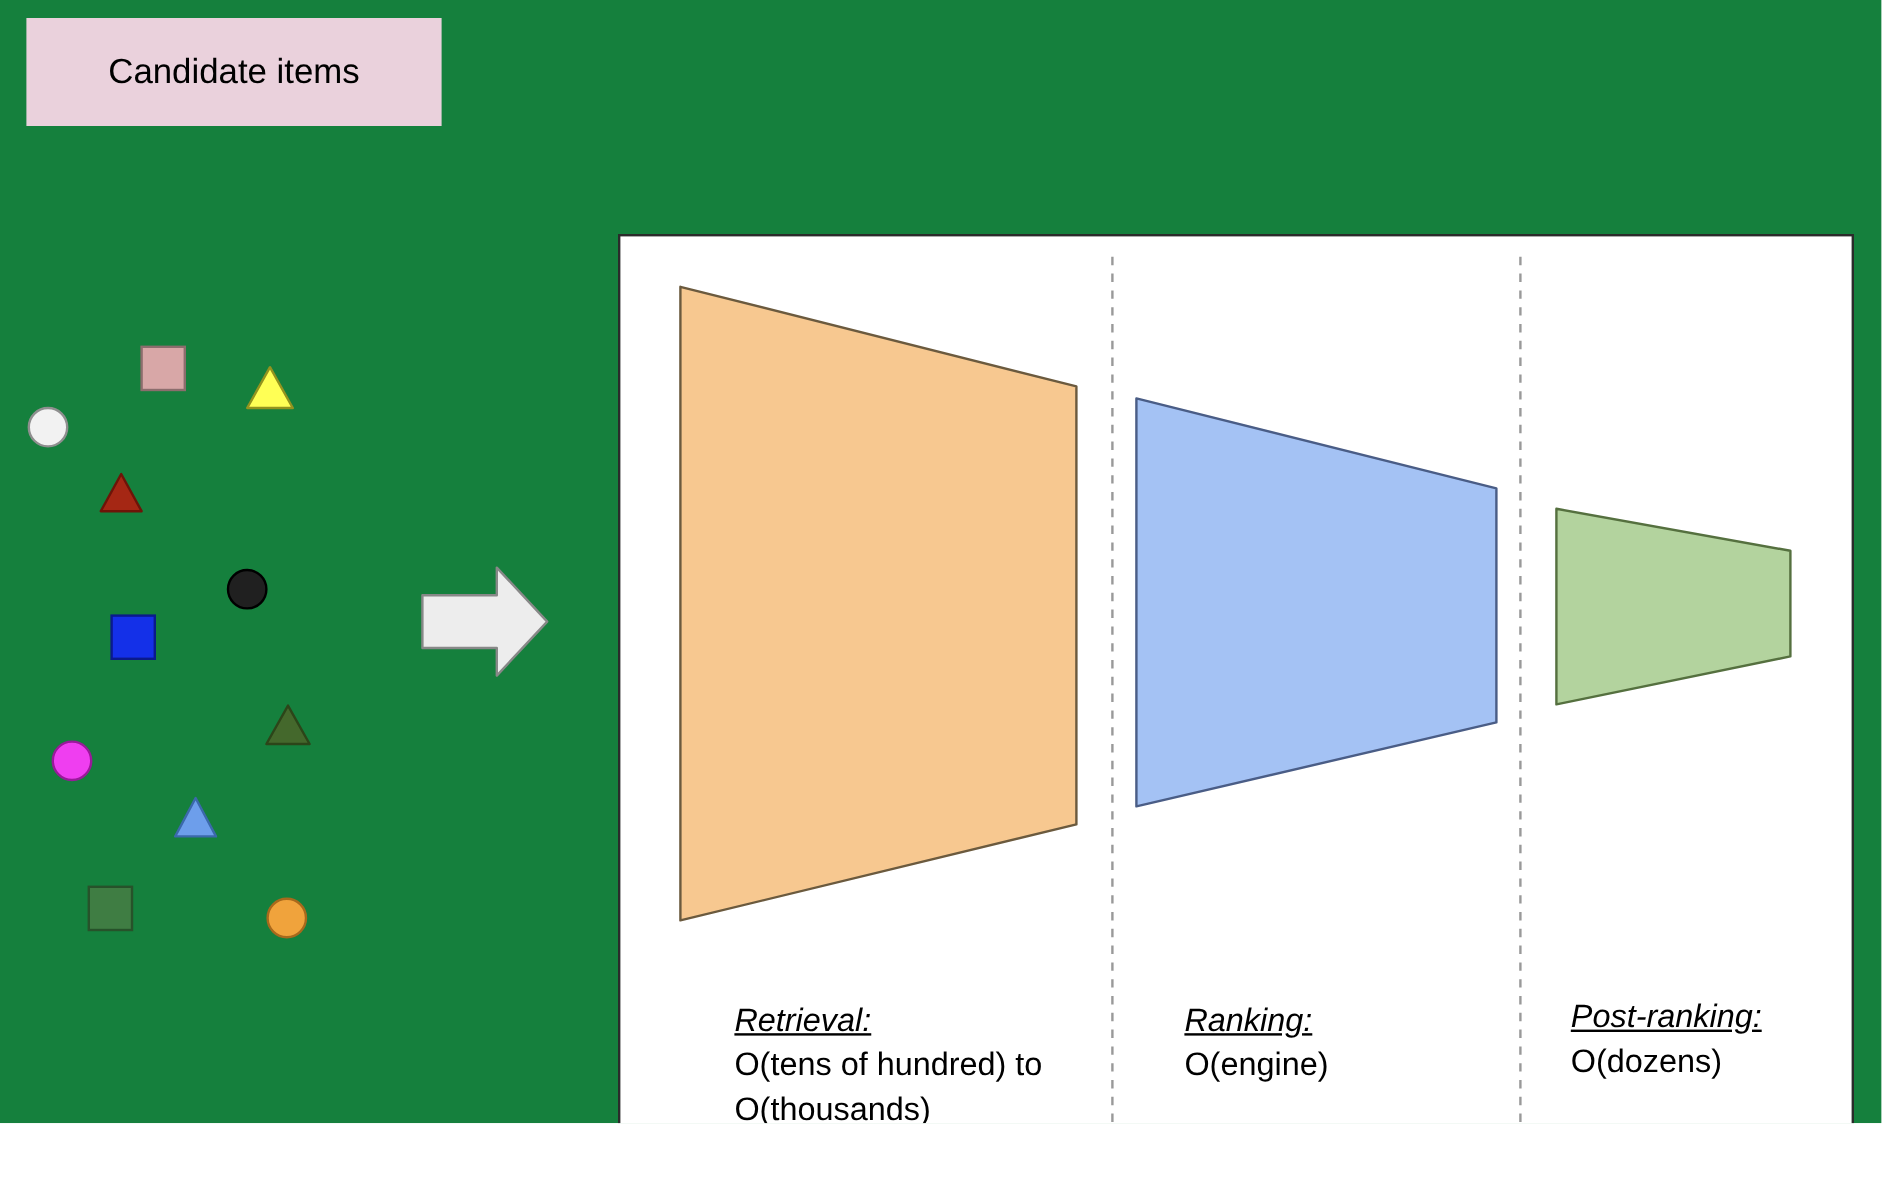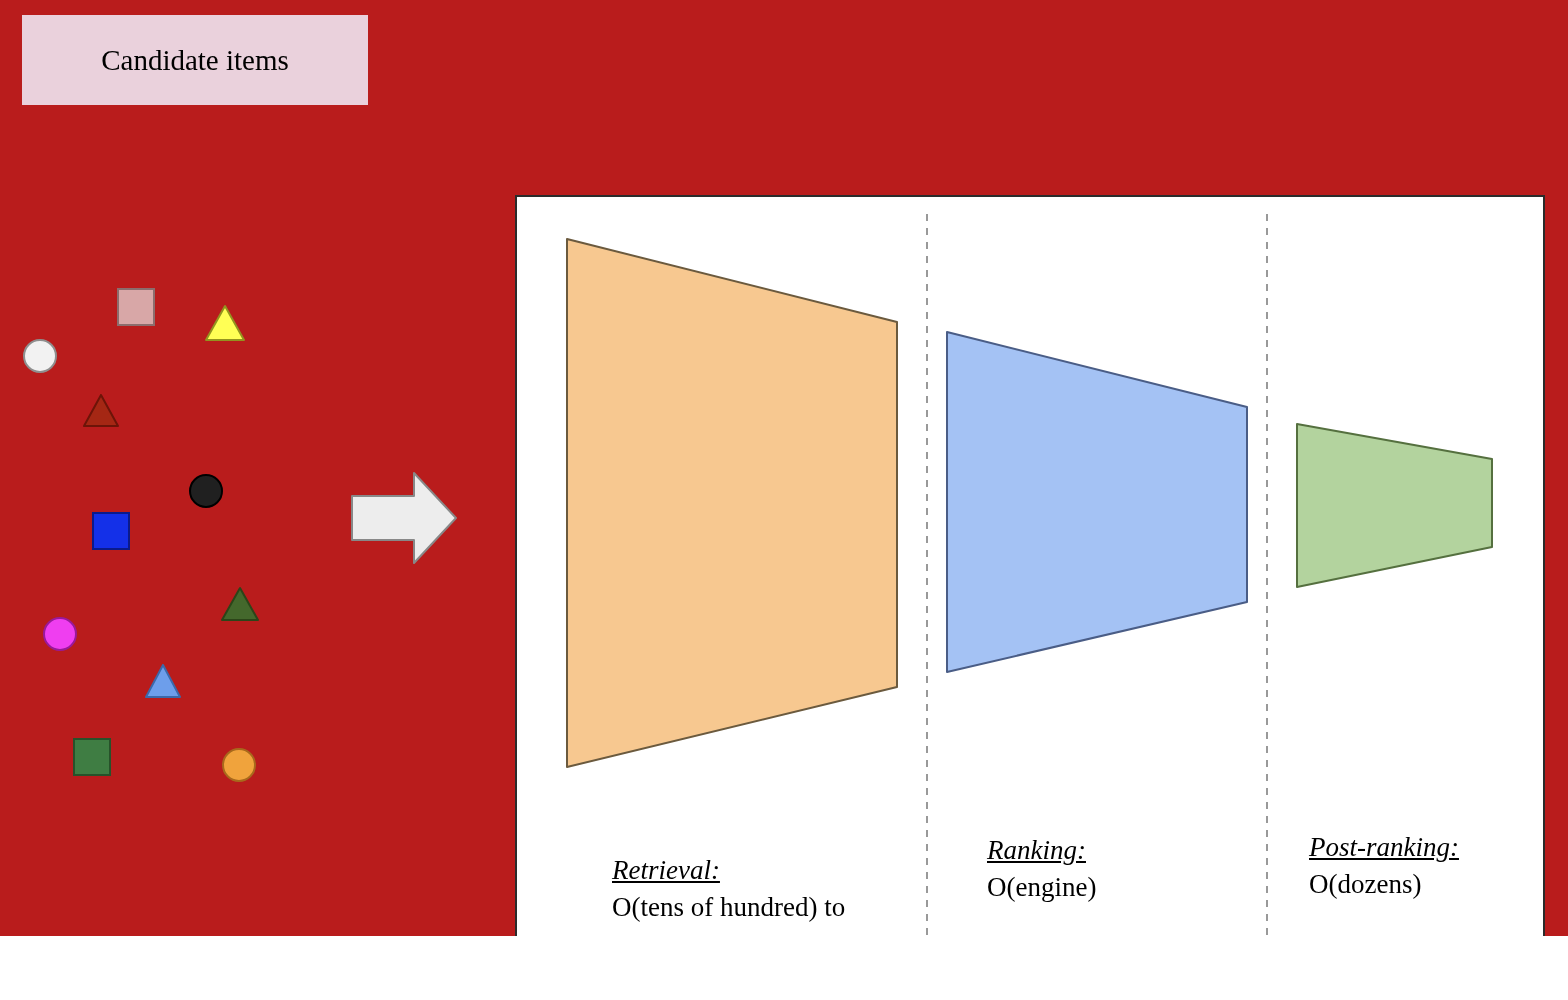--- a/index.html
+++ b/index.html
@@ -1,17 +1,17 @@
 <!DOCTYPE html>
 <html><head>
 <meta charset="utf-8">
 <style>
   html,body{margin:0;padding:0;background:#ffffff;}
   body{font-family:"Liberation Sans", sans-serif; color:#000;}
-  .canvas{position:relative;width:1568px;height:936px;background:#b91c1c;overflow:hidden;font-family:Liberation Serif, serif;}
+  .canvas{position:relative;width:1568px;height:936px;background:#15803d;overflow:hidden;}
 
   .header-box{
     position:absolute;
     background:#ead1dc;
     display:flex;align-items:center;justify-content:center;
     font-size:29px;
   }
   .header-candidate{left:22px;top:15px;width:346px;height:90px;}
   .header-engine{left:820px;top:15px;width:596px;height:90px;}
 
@@ -72,23 +72,24 @@
       <line x1="410" y1="17" x2="410" y2="750" stroke-width="2" stroke-dasharray="7 7" stroke="#999999"></line>
       <line x1="750" y1="17" x2="750" y2="750" stroke-width="2" stroke-dasharray="7 7" stroke="#999999"></line>
 
       <polygon points="50,42 380,125 380,490 50,570" stroke-width="2" stroke-linejoin="round" fill="#f7c890" stroke="#6b5a3e"></polygon>
 
       <polygon points="430,135 730,210 730,405 430,475" stroke-width="2" stroke-linejoin="round" fill="#a4c2f4" stroke="#4a5d86"></polygon>
 
       <polygon points="780,227 975,262 975,350 780,390" stroke-width="2" stroke-linejoin="round" fill="#b3d39e" stroke="#55703f"></polygon>
     </svg>
 
-    <div class="stage-caption" style="left:95px;top:635px;margin-top:20px;">
+    <div class="stage-caption" style="left:95px;top:635px;">
       <div class="stage-title">Retrieval:</div>
       <div>O(tens of hundred) to</div>
+      <div>O(thousands)</div>
     </div>
 
     <div class="stage-caption" style="left:470px;top:635px;">
       <div class="stage-title">Ranking:</div>
       <div>O(engine)</div>
     </div>
 
     <div class="stage-caption" style="left:792px;top:632px;">
       <div class="stage-title">Post-ranking:</div>
       <div>O(dozens)</div>

